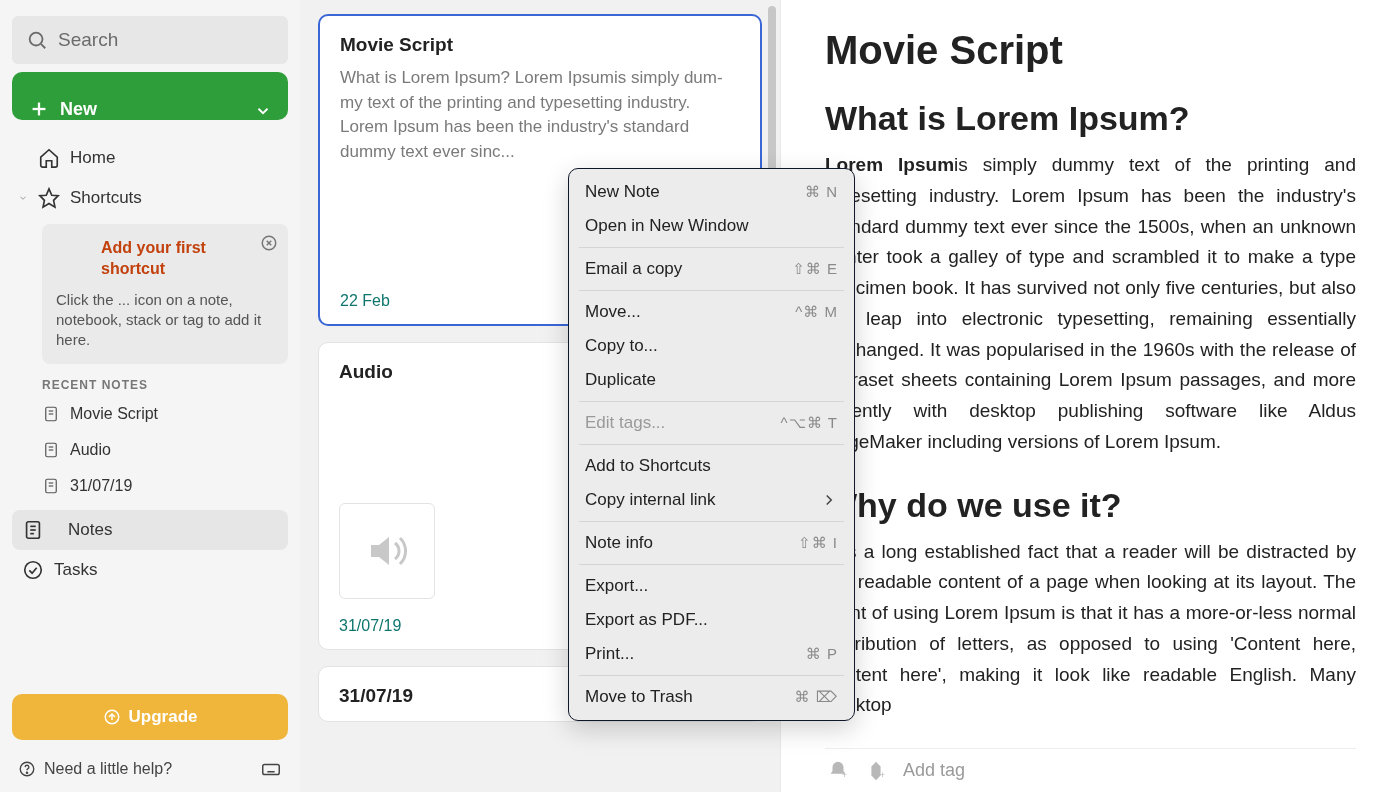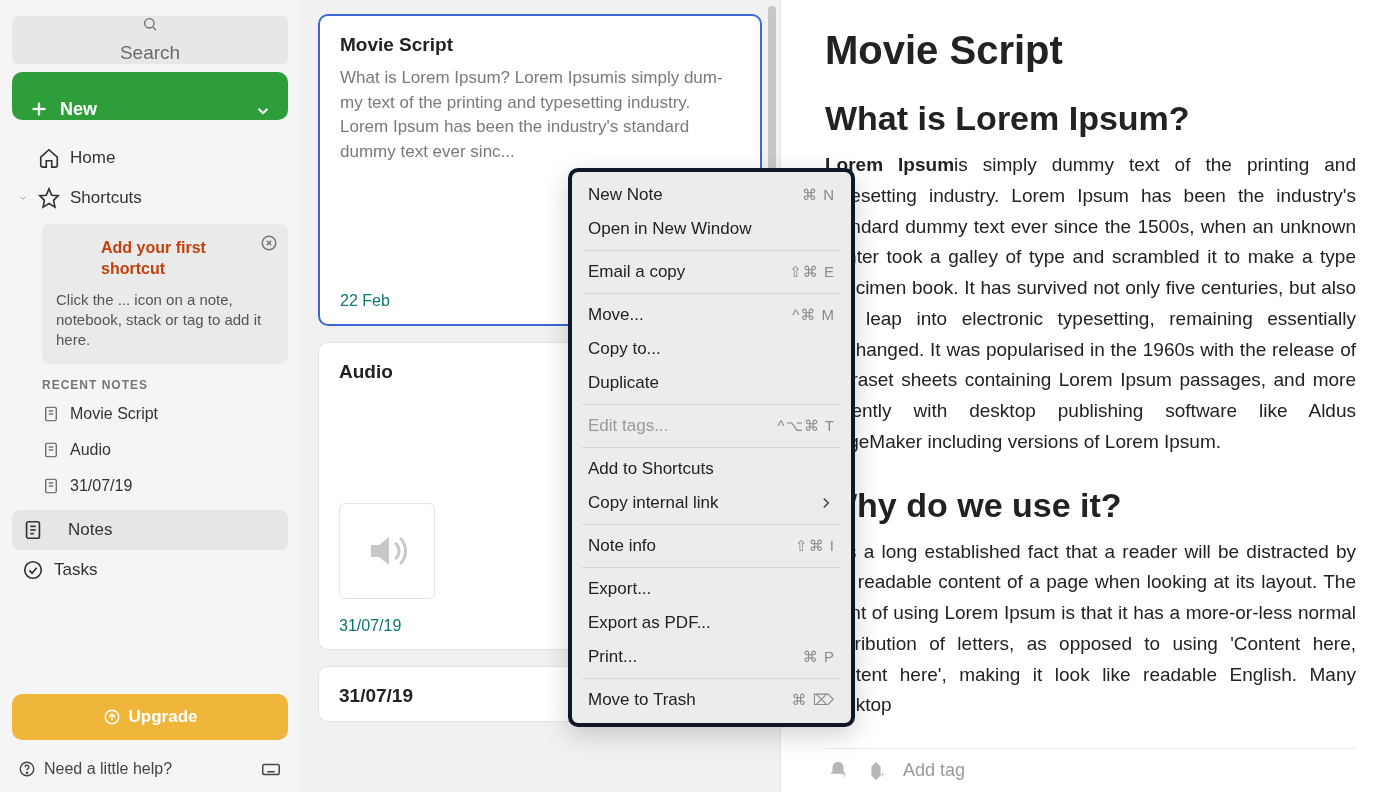--- a/index.html
+++ b/index.html
@@ -10,21 +10,21 @@
   display: flex;
   color: #222;
 }
 .sidebar {
   width: 300px; background: #f5f5f5; padding: 16px 12px 12px 12px;
   display: flex; flex-direction: column; gap: 8px; height: 100%;
 }
 .search {
   background: #e7e7e7; border-radius: 6px; height: 48px;
   display: flex; align-items: center; padding: 0 14px; gap: 10px;
-  color: #6b6b6b; font-size: 19px; flex-direction: column;
+  color: #6b6b6b; font-size: 19px;
 }
 .new-btn {
   background: #2e9e3a; color: #fff; border-radius: 10px; height: 48px;
   display: flex; align-items: flex-end; padding: 0 16px; font-size: 18px; font-weight: 600;
   justify-content: space-between;
 }
 .new-left { display: flex; align-items: center; gap: 10px; }
 .nav-list { margin-top: 10px; }
 .nav-item {
   display: flex; align-items: center; gap: 10px; height: 40px; padding: 0 10px;
@@ -79,21 +79,21 @@
 .editor h2 { font-size: 34px; font-weight: 700; margin-bottom: 12px; margin-top: 8px; }
 .editor p { font-size: 19px; line-height: 1.62; text-align: justify; margin-bottom: 28px; }
 .editor .strong { font-weight: 700; }
 .editor-content { flex: 1; overflow: hidden; }
 .tag-bar { height: 44px; border-top: 1px solid #eee; display: flex; align-items: center; gap: 16px; padding: 0 2px; color: #9a9a9a; font-size: 18px; }
 .tag-bar .ic { color: #b8b8b8; }
 
 
 .ctx {
   position: absolute; left: 568px; top: 168px; width: 287px;
-  background: #ececec; border: 4px solid #0f172a; border-radius: 10px;
+  background: #ececec; border: 1px solid #0f172a; border-radius: 10px;
   box-shadow: 0 8px 26px rgba(0,0,0,0.18);
   padding: 6px 0; z-index: 50;
 }
 .ctx .row {
   display: flex; align-items: center; justify-content: space-between;
   padding: 7px 16px; font-size: 17px; color: #222;
 }
 .ctx .row.disabled { color: #9a9a9a; }
 .ctx .sep { height: 1px; background: #d5d5d5; margin: 4px 10px; }
 .ctx .sc { color: #8a8a8a; font-size: 15px; letter-spacing: 1px; }

